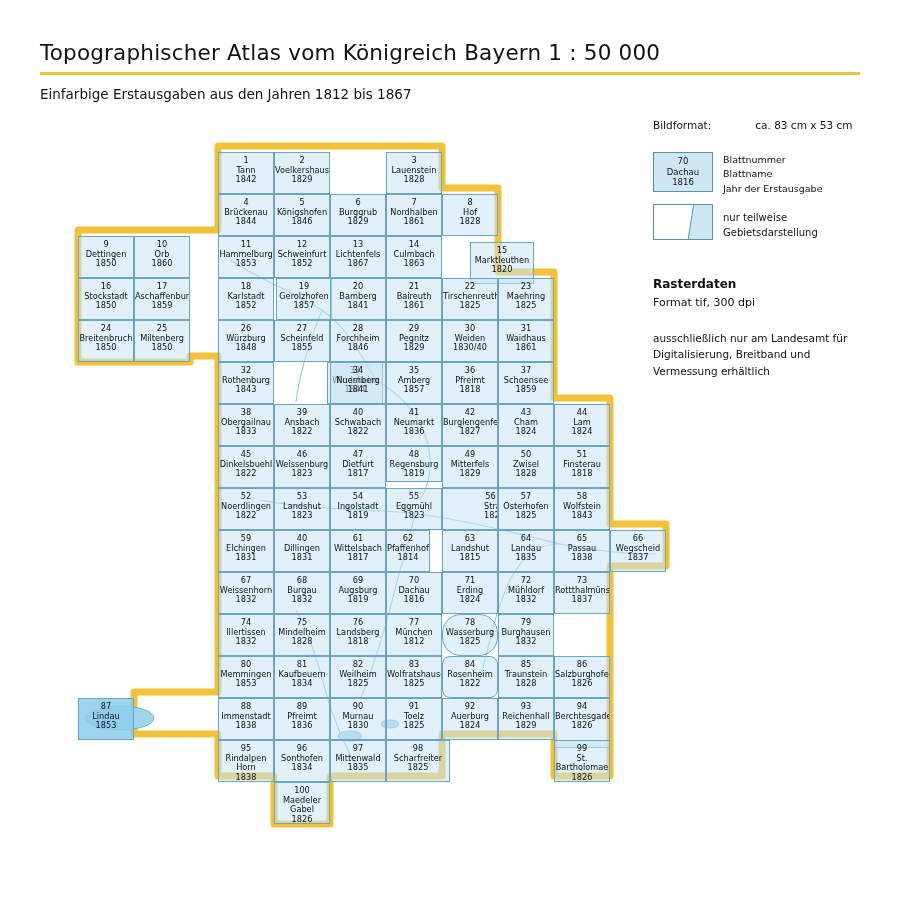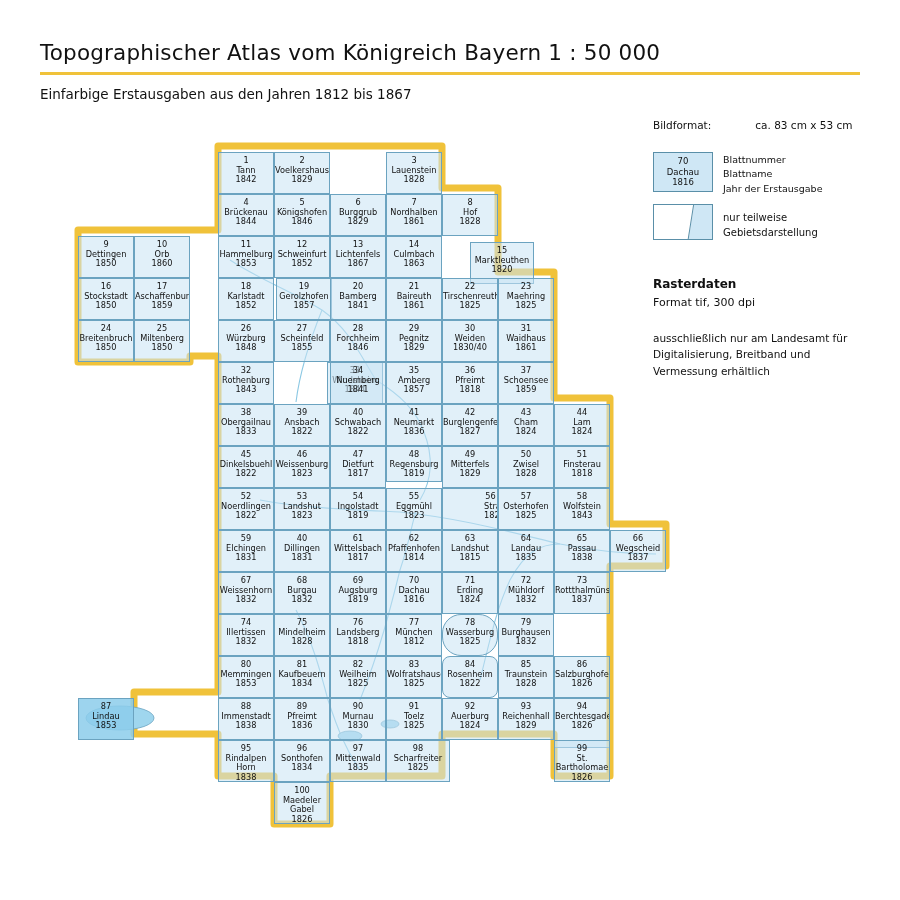--- a/index.html
+++ b/index.html
@@ -540,21 +540,21 @@
       <div class="sheet" style="left: 214px; top: 390px; width: 56px; height: 42px;">
         <span class="num">40</span>
         <span class="nm">Dillingen</span>
         <span class="yr">1831</span>
       </div>
       <div class="sheet" style="left: 270px; top: 390px; width: 56px; height: 42px;">
         <span class="num">61</span>
         <span class="nm">Wittelsbach</span>
         <span class="yr">1817</span>
       </div>
-      <div class="sheet" style="left: 326px; top: 390px; width: 56px; height: 42px;">
+      <div class="sheet" style="left: 326px; top: 390px; width: 44px; height: 42px;">
         <span class="num">62</span>
         <span class="nm">Pfaffenhofen</span>
         <span class="yr">1814</span>
       </div>
       <div class="sheet" style="left: 382px; top: 390px; width: 56px; height: 42px;">
         <span class="num">63</span>
         <span class="nm">Landshut</span>
         <span class="yr">1815</span>
       </div>
       <div class="sheet" style="left: 438px; top: 390px; width: 56px; height: 42px;">

